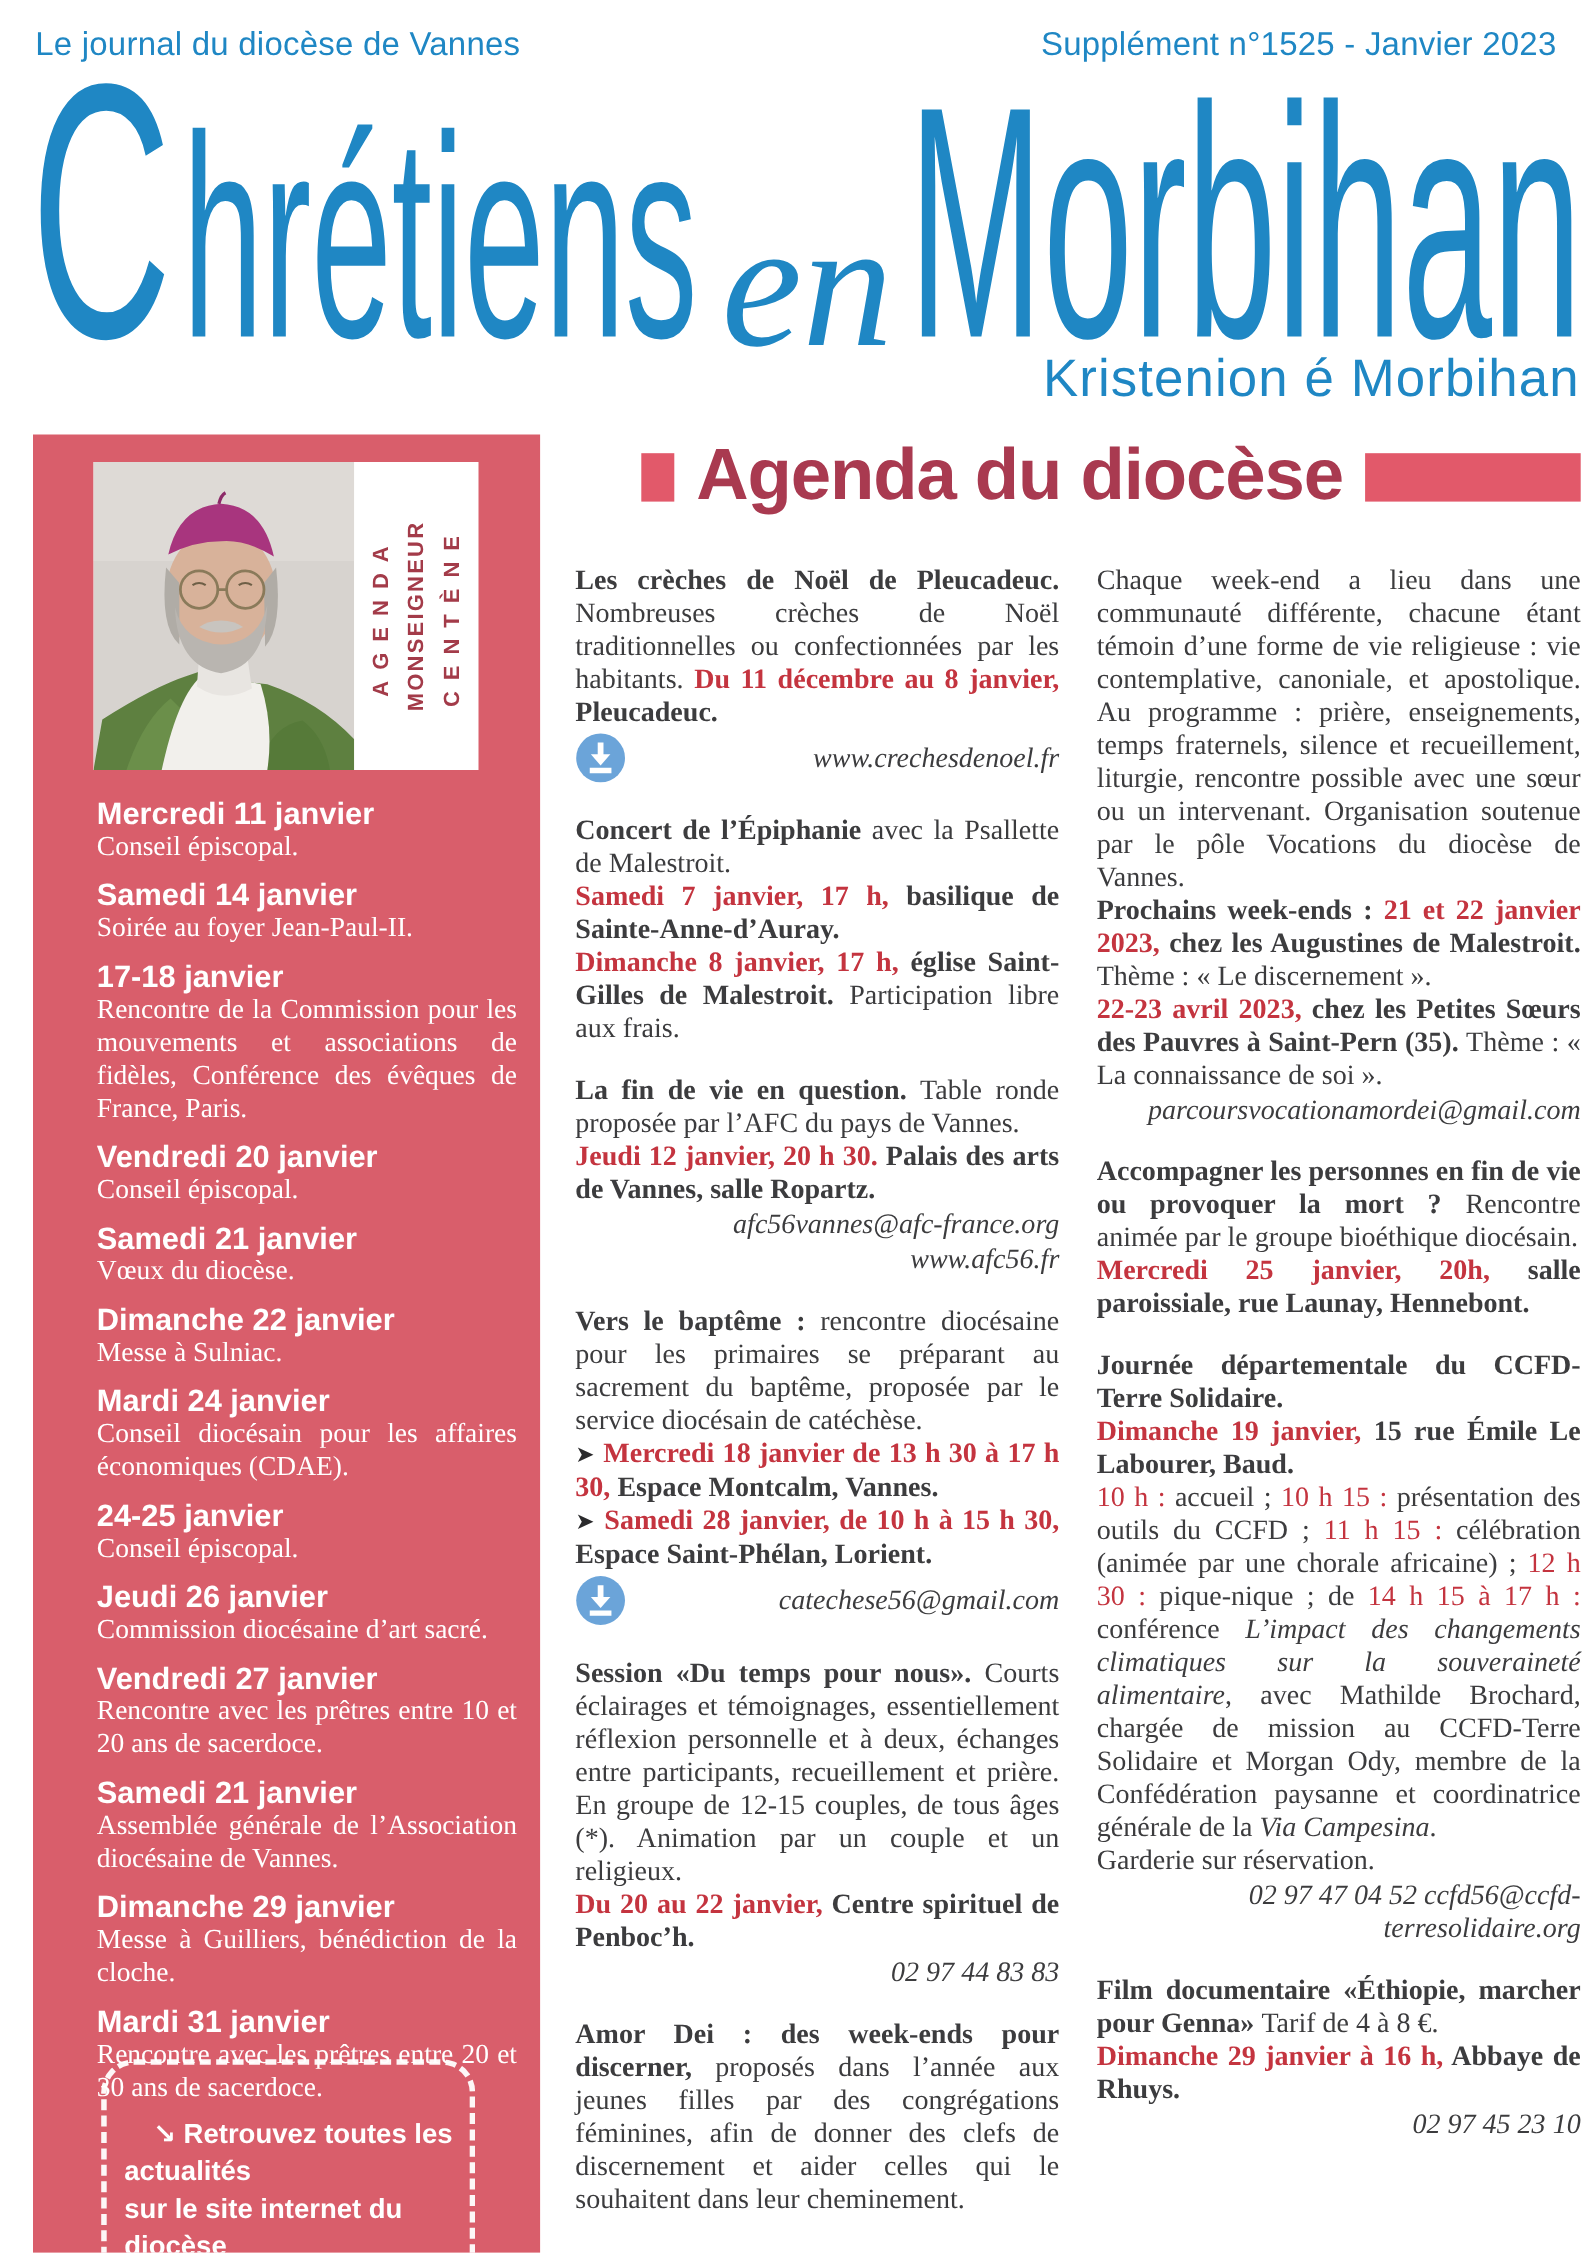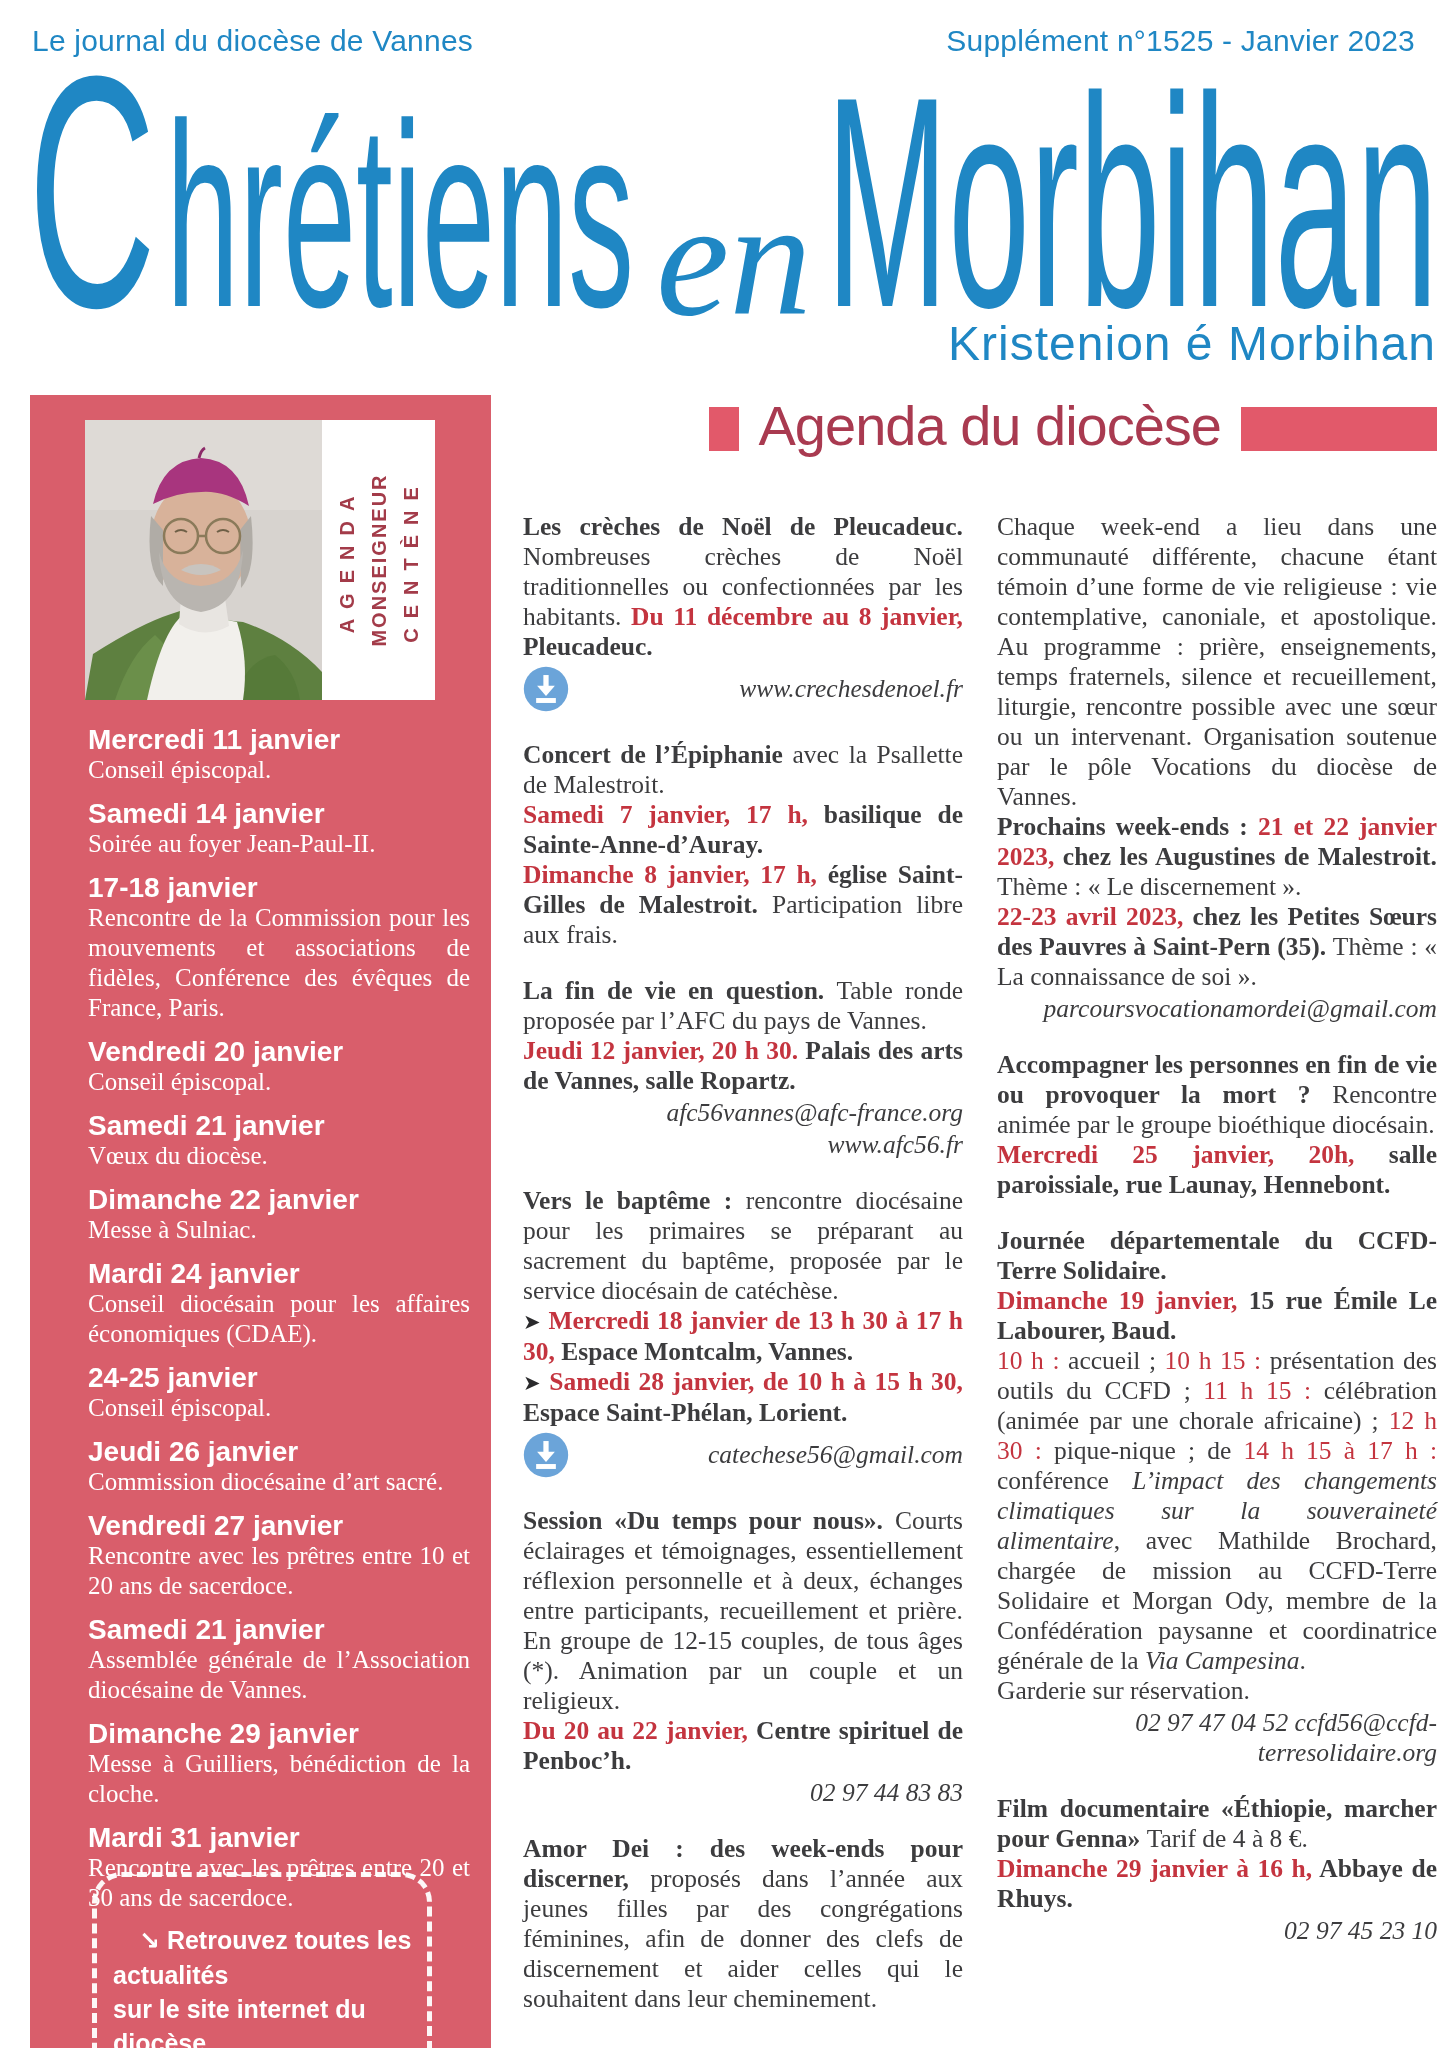--- a/index.html
+++ b/index.html
@@ -49,22 +49,22 @@
                    font-family:"Liberation Sans",sans-serif; font-weight:700;
                    color:#fff; font-size:25px; line-height:34px; }
   .sidebar-footer .fl1{ text-indent:26px;margin-top:28px; }
   .corner-arrow{ font-family:"DejaVu Sans",sans-serif; font-weight:700; }
 
   
   .heading-row{ position:absolute; left:510px; top:398px; width:927px;
                 display:flex; align-items:center; justify-content:flex-end; gap:20px; }
   .heading-square{ width:30px; height:44px; background:var(--square-red); }
   .heading-bar{ width:196px; height:44px; background:var(--square-red); }
-  .heading-text{ font-family:"Liberation Sans",sans-serif; font-weight:400;
-                 color:var(--dark-red); font-size:56px; letter-spacing:-1px;
+  .heading-text{ font-family:"Liberation Sans",sans-serif; font-weight:700;
+                 color:var(--dark-red); font-size:66px; letter-spacing:-1px;
                  white-space:nowrap; line-height:1; padding-bottom:6px; }
 
   
   .columns{ position:absolute; left:523px; top:512px; width:914px;
             display:flex; gap:34px; }
   .col{ flex:1 1 0; min-width:0; }
   .section{ margin-bottom:26px; }
   .para{ color:var(--text-dark); font-size:25.5px; line-height:30px; }
   .para.body{ text-align:justify; }
   .para.contact{ text-align:right; font-style:italic; margin-top:2px; }

